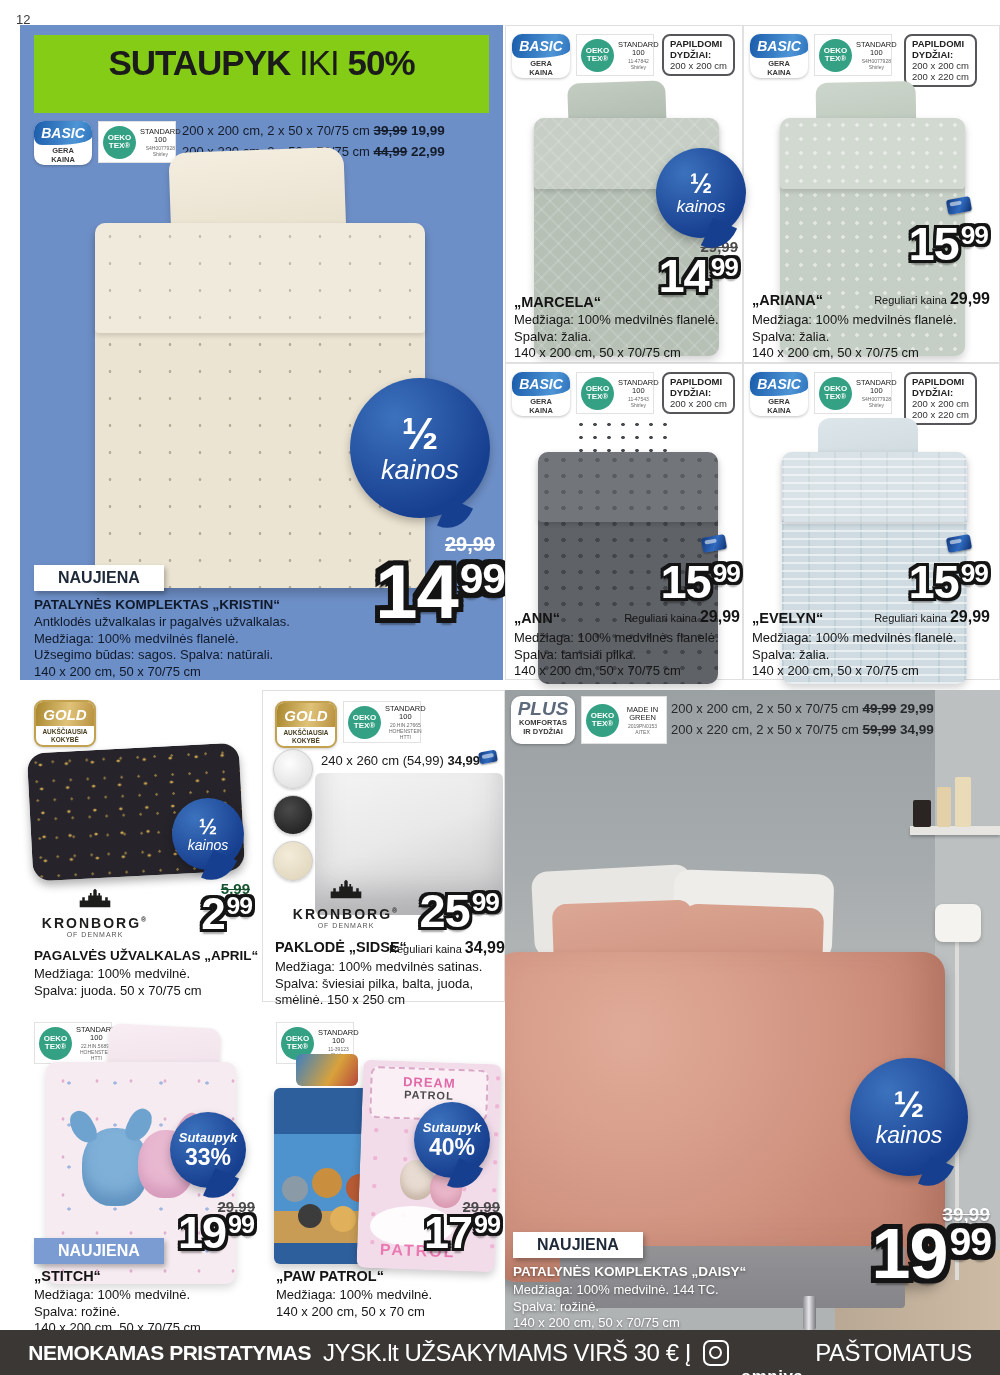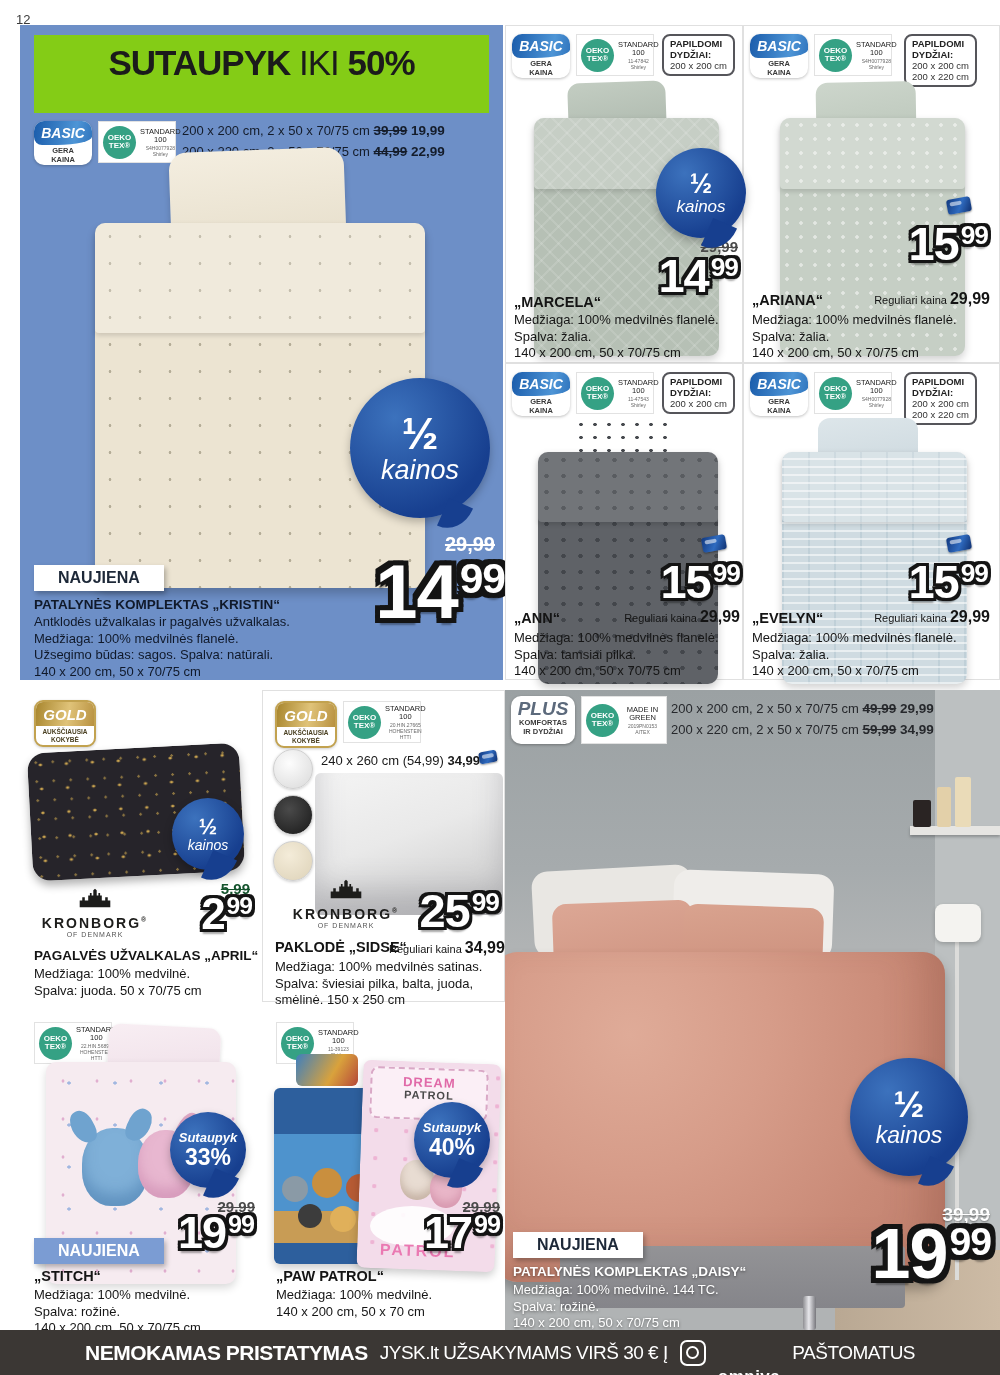--- a/index.html
+++ b/index.html
@@ -92,21 +92,21 @@
 
   .card{background:#fff;border:1px solid #e0e0e0;box-sizing:border-box;}
   .photo{border-radius:10px;}
   .flap{position:absolute;left:0;top:0;width:100%;height:30%;border-radius:10px 10px 4px 4px;
     background:rgba(255,255,255,.22);box-shadow:0 3px 4px rgba(0,0,0,.12);}
 
   .swatch{width:38px;height:38px;border-radius:50%;border:1px solid #cfcfcf;box-shadow:0 1px 3px rgba(0,0,0,.2);}
 
   .footer{background:#3b3734;color:#fff;display:flex;align-items:center;justify-content:center;gap:12px;}
   .foot-bold{font-weight:900;font-size:21px;letter-spacing:-.5px;}
-  .foot-reg{font-size:19px;font-weight:400;letter-spacing:-.5px;}
+  .foot-reg{font-size:24px;font-weight:400;letter-spacing:-.5px;}
   .omniva-ic{width:22px;height:22px;border:2.5px solid #fff;border-radius:7px;position:relative;}
   .omniva-ic::after{content:"";position:absolute;left:4px;top:4px;width:9px;height:9px;border:2.5px solid #fff;border-radius:50%;}
   .foot-omniva{font-size:17px;font-weight:bold;letter-spacing:.5px;margin-top:48px;}
 </style>
 </head>
 <body>
 
 <div class="page">
 
   <div class="abs" style="left:16px;top:12px;font-size:13px;color:#3a3a3a;">12</div>

